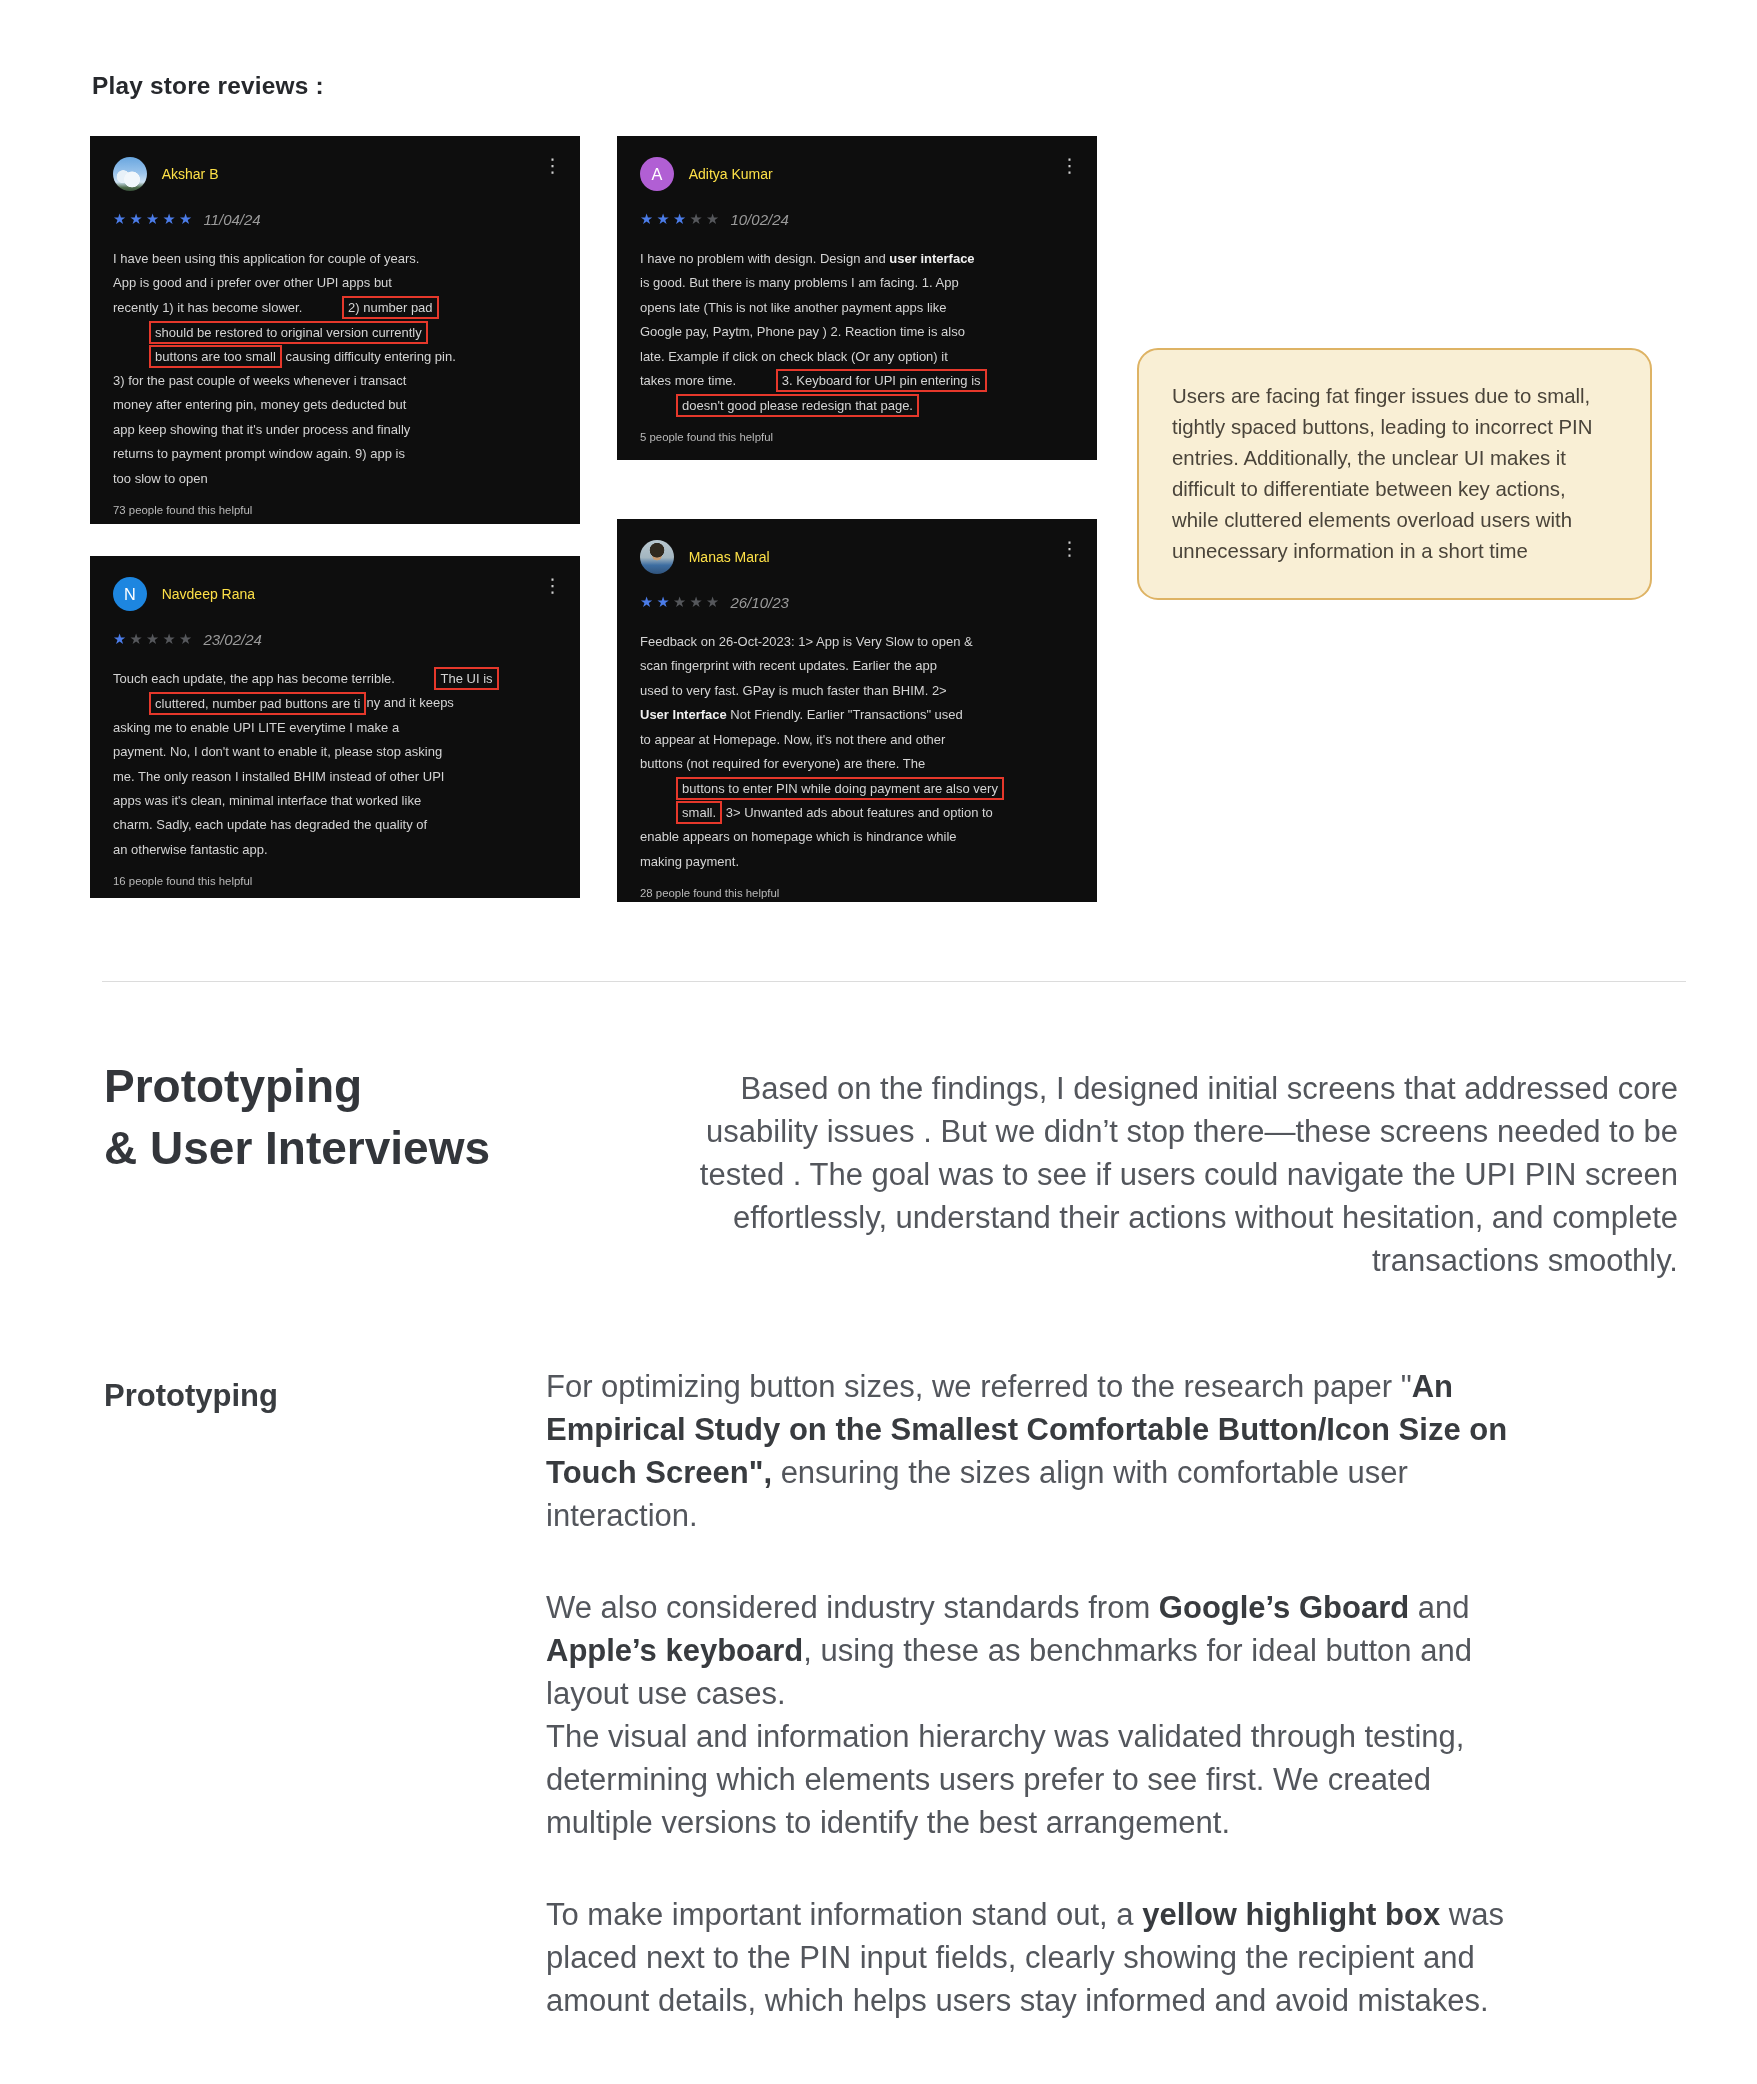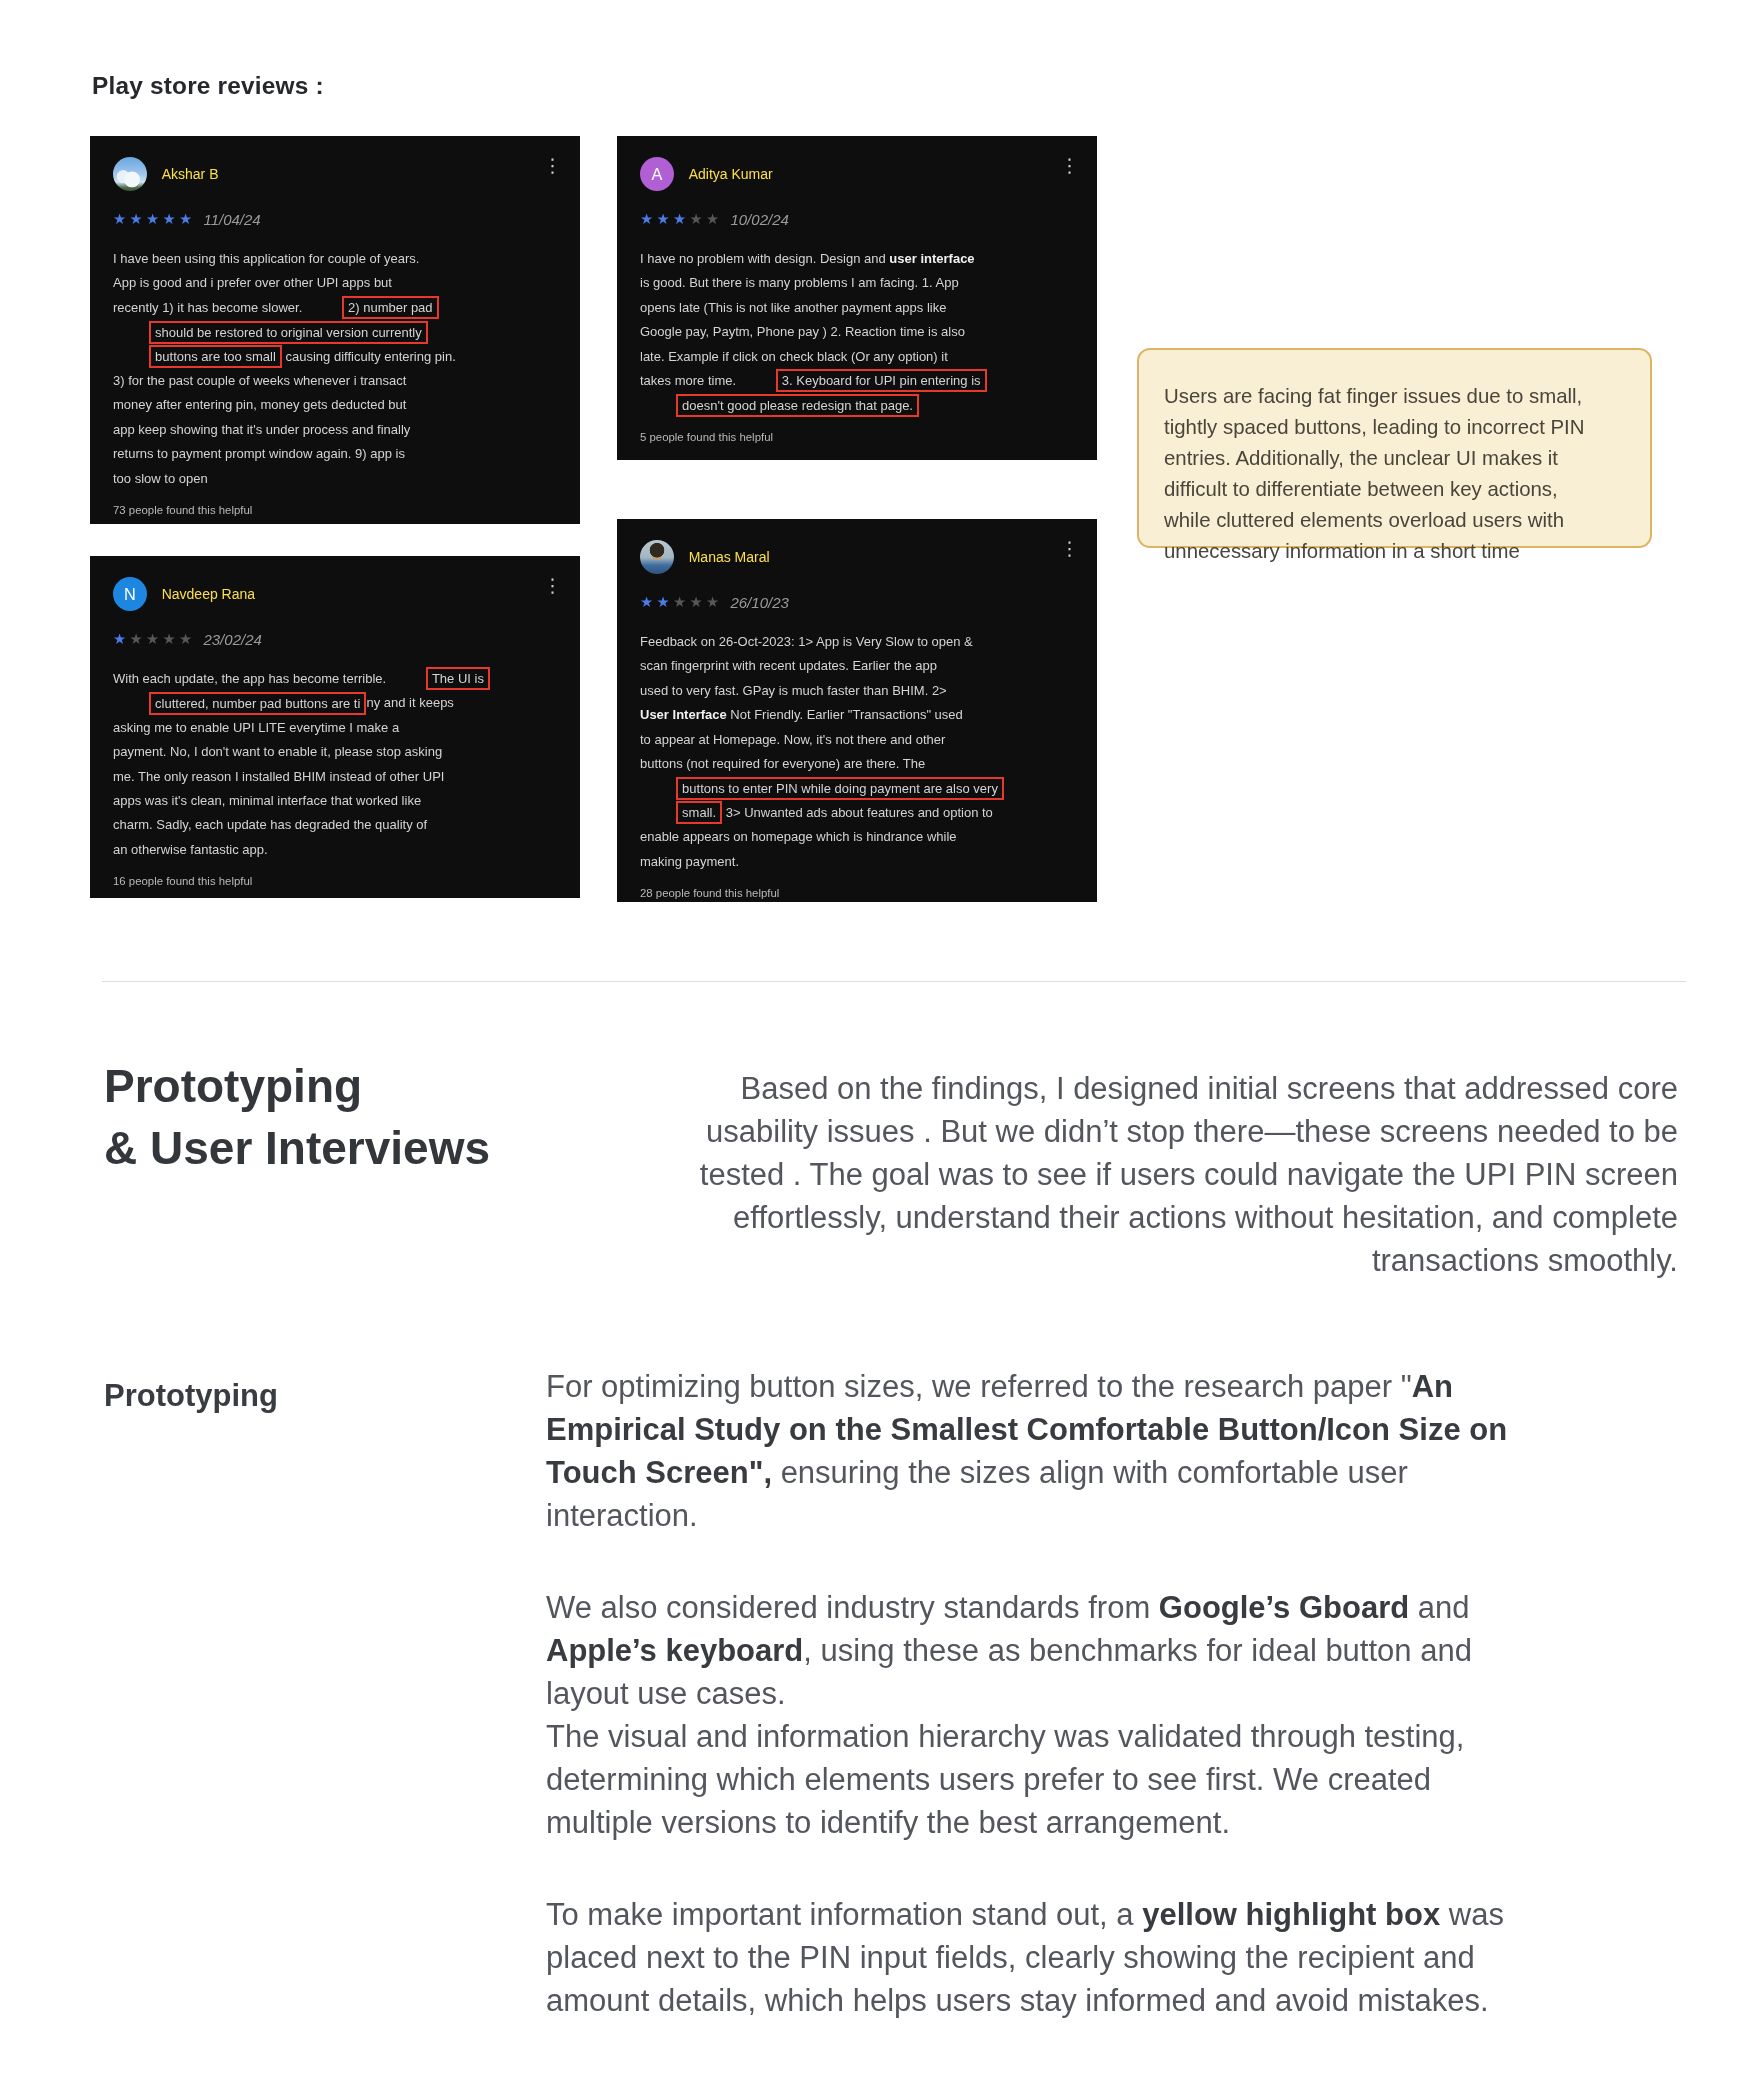--- a/index.html
+++ b/index.html
@@ -43,23 +43,23 @@
   .star{font-size:14.7px;line-height:1;margin-right:3.3px;}
   .star.filled{color:var(--star-filled);}
   .star.empty{color:var(--star-empty);}
   .review-date{margin-left:8.1px;font-size:15px;color:#9a9a9a;font-style:italic;}
   .review-text{margin-top:19.5px;font-size:13px;line-height:24.4px;color:#d4d4d4;}
   .review-text .line{white-space:pre;height:24.4px;}
   .review-text .hl{border:2.4px solid var(--hl-red);padding:1.6px 4.1px 2.4px;margin-left:36px;}
   .review-text .b{font-weight:700;color:#f1f1f1;}
   .helpful{margin-top:13px;font-size:11.4px;color:#b9b9b9;}
   .note{
-    position:absolute;left:1137px;top:348px;width:515px;height:200px;
+    position:absolute;left:1137px;top:348px;width:515px;height:252px;
     background:var(--note-bg);border:2.4px solid var(--note-border);
-    border-radius:13px;box-sizing:border-box;padding:31px 25px;
+    border-radius:21px;box-sizing:border-box;padding:31px 33px;
   }
   .note p{margin:0;font-size:20.4px;line-height:31px;color:#4a443a;white-space:pre-line;}
   .divider{position:absolute;left:102px;top:981px;width:1584px;height:0;
     border:none;border-top:1.6px solid #dcdcdc;margin:0;}
   
   .h1{
     position:absolute;left:104px;top:1055px;margin:0;
     font-size:46px;line-height:62px;font-weight:700;color:#33363b;white-space:pre-line;
   }
   .intro{
@@ -143,21 +143,21 @@
         <span class="kebab">⋮</span>
         <div class="stars-row">
           <span class="star filled">★</span>
           <span class="star empty">★</span>
           <span class="star empty">★</span>
           <span class="star empty">★</span>
           <span class="star empty">★</span>
           <span class="review-date">23/02/24</span>
         </div>
         <div class="review-text">
-          <div class="line"><span>With each update, the app has become terrible. </span><span class="hl ">The UI is</span></div>
+          <div class="line"><span>Touch each update, the app has become terrible. </span><span class="hl ">The UI is</span></div>
           <div class="line"><span class="hl ">cluttered, number pad buttons are ti</span><span>ny and it keeps</span></div>
           <div class="line"><span>asking me to enable UPI LITE everytime I make a</span></div>
           <div class="line"><span>payment. No, I don't want to enable it, please stop asking</span></div>
           <div class="line"><span>me. The only reason I installed BHIM instead of other UPI</span></div>
           <div class="line"><span>apps was it's clean, minimal interface that worked like</span></div>
           <div class="line"><span>charm. Sadly, each update has degraded the quality of</span></div>
           <div class="line"><span>an otherwise fantastic app.</span></div>
         </div>
         <div class="helpful">16 people found this helpful</div>
       </article>

